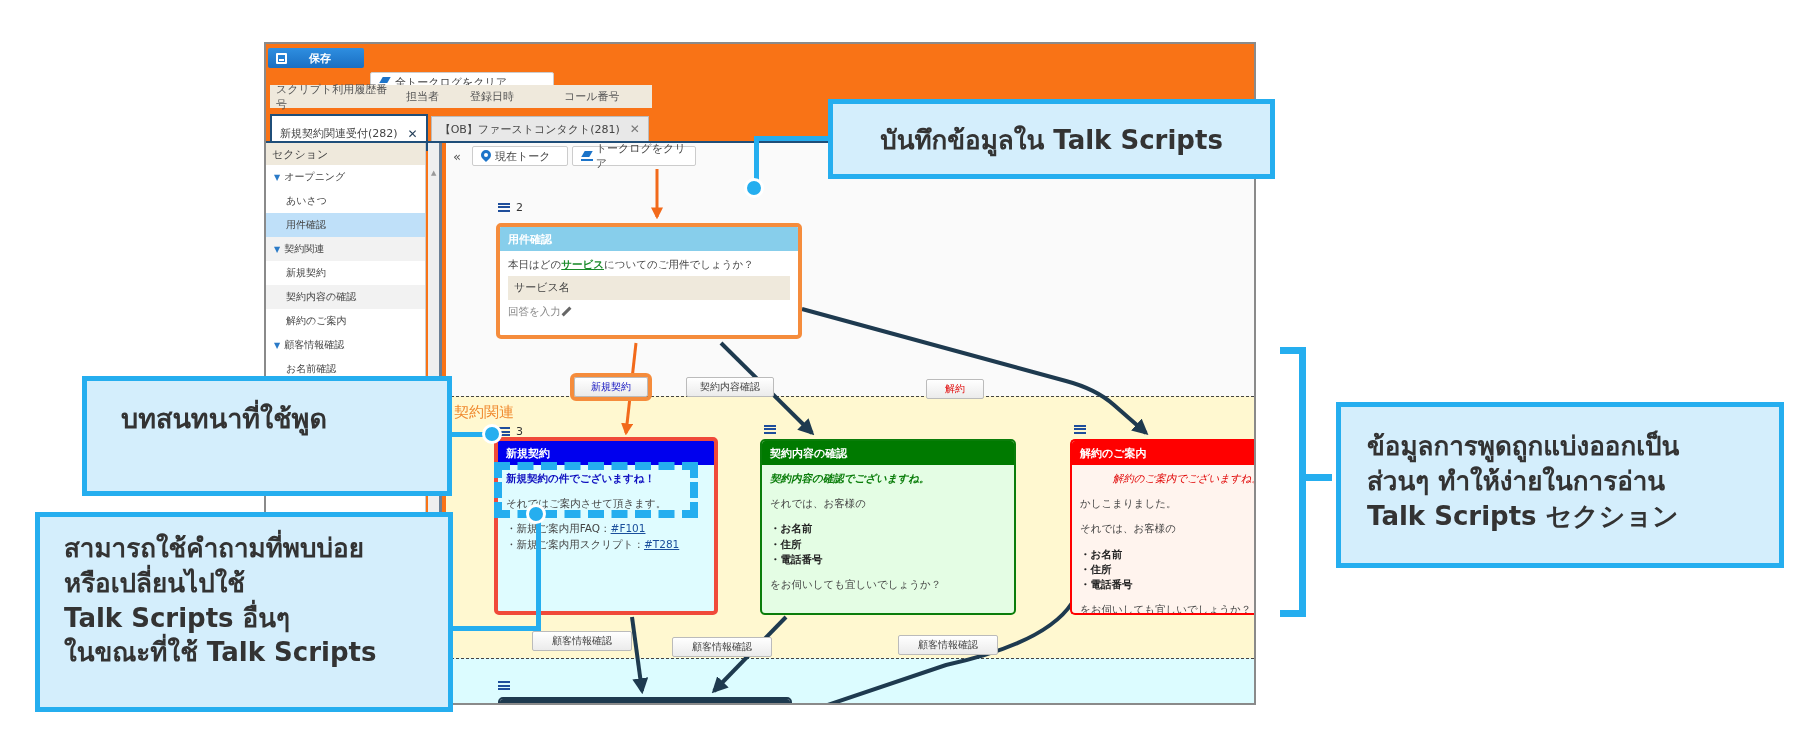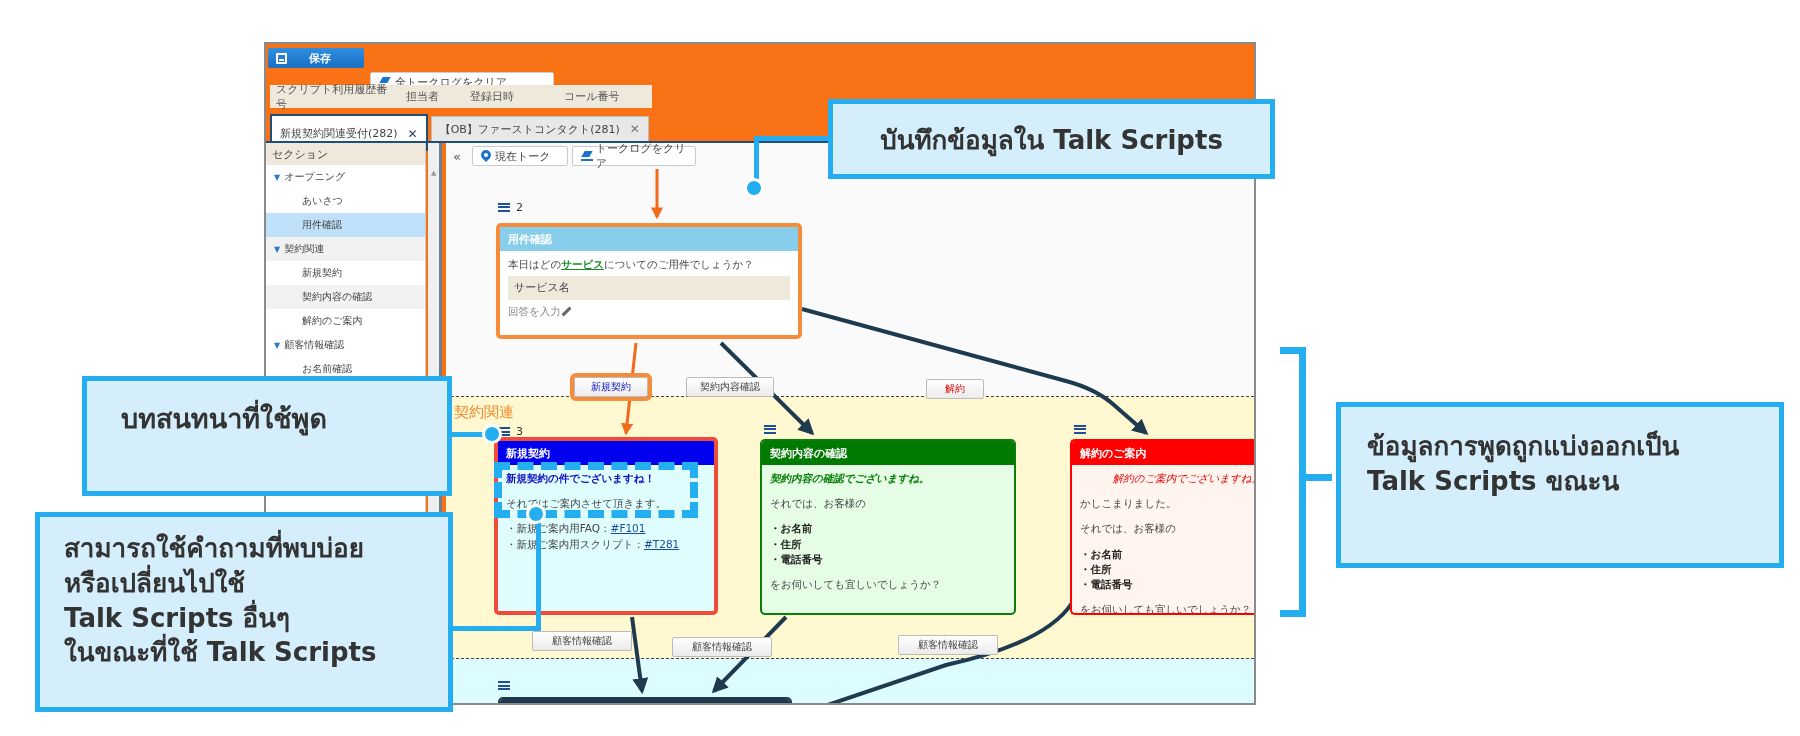--- a/index.html
+++ b/index.html
@@ -25,21 +25,21 @@
   .tab.active { background: #fff; border: 2px solid #1f4e79; border-bottom: none; height: 37px; margin-top: -2px; }
   .tab .x { font-weight: bold; font-size: 12px; color: #1f3b55; }
   .tab:not(.active) .x { color: #777; }
   .tabline { position: absolute; top: 97px; left: 0; right: 0; height: 2px; background: #1f4e79; }
 
   
   .sidebar { position: absolute; left: 0; top: 99px; width: 160px; height: 560px; background: #fff; border-right: 1px solid #ccc; }
   .sb-head { height: 22px; background: #efe9dc; font-size: 11px; display: flex; align-items: center; padding-left: 6px; color: #444; }
   .sb-item { height: 24px; font-size: 10px; display: flex; align-items: center; color: #444; }
   .sb-item.group { padding-left: 8px; }
-  .sb-item.child { padding-left: 36px; }
+  .sb-item.child { padding-left: 20px; }
   .sb-item.sel { background: #bfe0f9; }
   .sb-item.alt { background: #f2f2f2; }
   .tri { color: #2a7ac7; font-size: 8px; margin-right: 4px; }
   .sb-scroll { position: absolute; left: 162px; top: 99px; width: 14px; height: 560px; background: #efefef; border-right: 3px solid #6b7f95; }
   .sb-scroll .up { position: absolute; top: 26px; left: 3px; font-size: 7px; color: #999; }
 
   
   .canvas { position: absolute; left: 180px; top: 99px; right: 0; bottom: 0; background: #fafafa; }
   .canvas-tools { position: absolute; top: 3px; left: 0; display: flex; gap: 4px; align-items: center; }
   .collapse { font-size: 13px; color: #555; width: 22px; text-align: center; }
@@ -302,14 +302,15 @@
 <div class="callout c3">
   <div>สามารถใช้คำถามที่พบบ่อย</div>
   <div>หรือเปลี่ยนไปใช้</div>
   <div>Talk Scripts อื่นๆ</div>
   <div>ในขณะที่ใช้ Talk Scripts</div>
 </div>
 
 <div class="bracket"></div>
 <div class="callout c4">
   <div>ข้อมูลการพูดถูกแบ่งออกเป็น</div>
-  <div>Talk Scripts ขณะน</div>
+  <div>ส่วนๆ ทำให้ง่ายในการอ่าน</div>
+  <div>Talk Scripts セクション</div>
 </div>
 
 </body></html>

